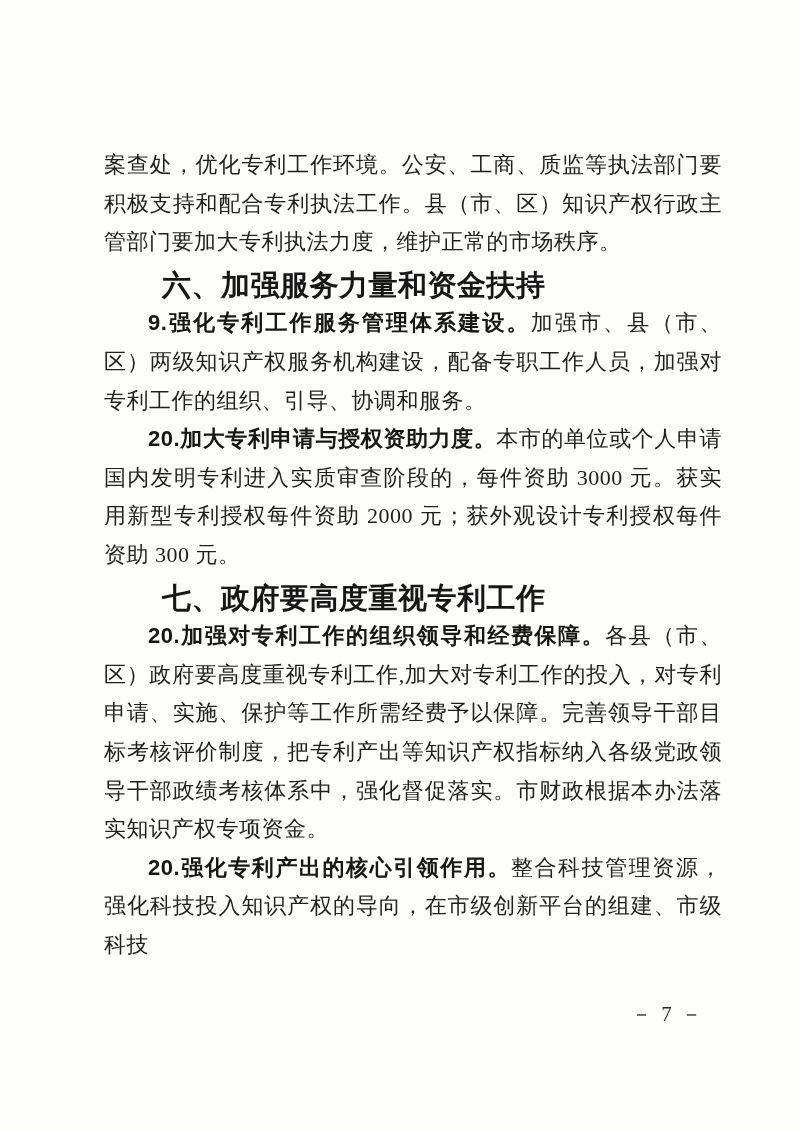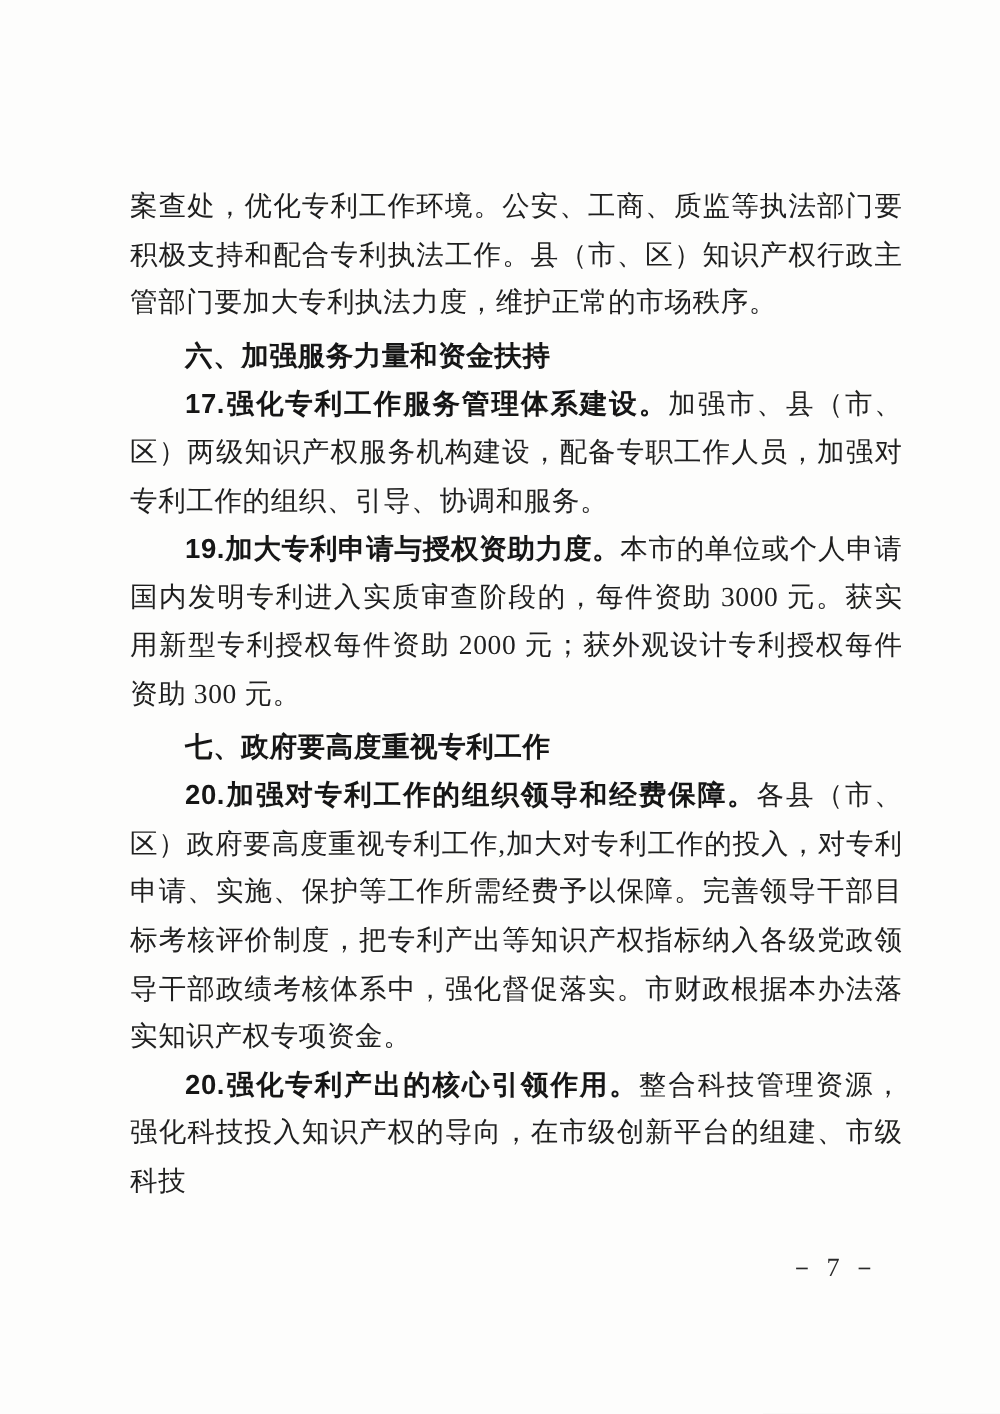--- a/index.html
+++ b/index.html
@@ -30,21 +30,21 @@
   p.body {
     text-indent: 2em;
     margin: 0;
   }
   p.body.no-indent {
     text-indent: 0;
   }
   .heading {
     font-family: "Liberation Sans", "DejaVu Sans", sans-serif;
     font-weight: bold;
-    font-size: 22px;
+    font-size: 29px;
     line-height: 38.6px;
     color: #161616;
     text-indent: 2em;
     margin: 4px 0 0 0;
   }
   .lead {
     font-family: "Liberation Sans", "DejaVu Sans", sans-serif;
     font-weight: bold;
     color: #161616;
   }
@@ -62,23 +62,23 @@
 </head>
 <body>
 
 <div class="page">
   <div class="content">
 
     <p class="body no-indent">案查处，优化专利工作环境。公安、工商、质监等执法部门要积极支持和配合专利执法工作。县（市、区）知识产权行政主管部门要加大专利执法力度，维护正常的市场秩序。</p>
 
     <h2 class="heading">六、加强服务力量和资金扶持</h2>
 
-    <p class="body"><span class="lead">17.强化专利工作服务管理体系建设。</span><span>加强市、县（市、区）两级知识产权服务机构建设，配备专职工作人员，加强对专利工作的组织、引导、协调和服务。</span></p>
+    <p class="body"><span class="lead">9.强化专利工作服务管理体系建设。</span><span>加强市、县（市、区）两级知识产权服务机构建设，配备专职工作人员，加强对专利工作的组织、引导、协调和服务。</span></p>
 
-    <p class="body"><span class="lead">19.加大专利申请与授权资助力度。</span><span>本市的单位或个人申请国内发明专利进入实质审查阶段的，每件资助 3000 元。获实用新型专利授权每件资助 2000 元；获外观设计专利授权每件资助 300 元。</span></p>
+    <p class="body"><span class="lead">20.加大专利申请与授权资助力度。</span><span>本市的单位或个人申请国内发明专利进入实质审查阶段的，每件资助 3000 元。获实用新型专利授权每件资助 2000 元；获外观设计专利授权每件资助 300 元。</span></p>
 
 
     <h2 class="heading">七、政府要高度重视专利工作</h2>
 
     <p class="body"><span class="lead">20.加强对专利工作的组织领导和经费保障。</span><span>各县（市、区）政府要高度重视专利工作,加大对专利工作的投入，对专利申请、实施、保护等工作所需经费予以保障。完善领导干部目标考核评价制度，把专利产出等知识产权指标纳入各级党政领导干部政绩考核体系中，强化督促落实。市财政根据本办法落实知识产权专项资金。</span></p>
 
     <p class="body para-20"><span class="lead">20.强化专利产出的核心引领作用。</span><span>整合科技管理资源， 强化科技投入知识产权的导向，在市级创新平台的组建、市级科技</span></p>
 
   </div>
 

